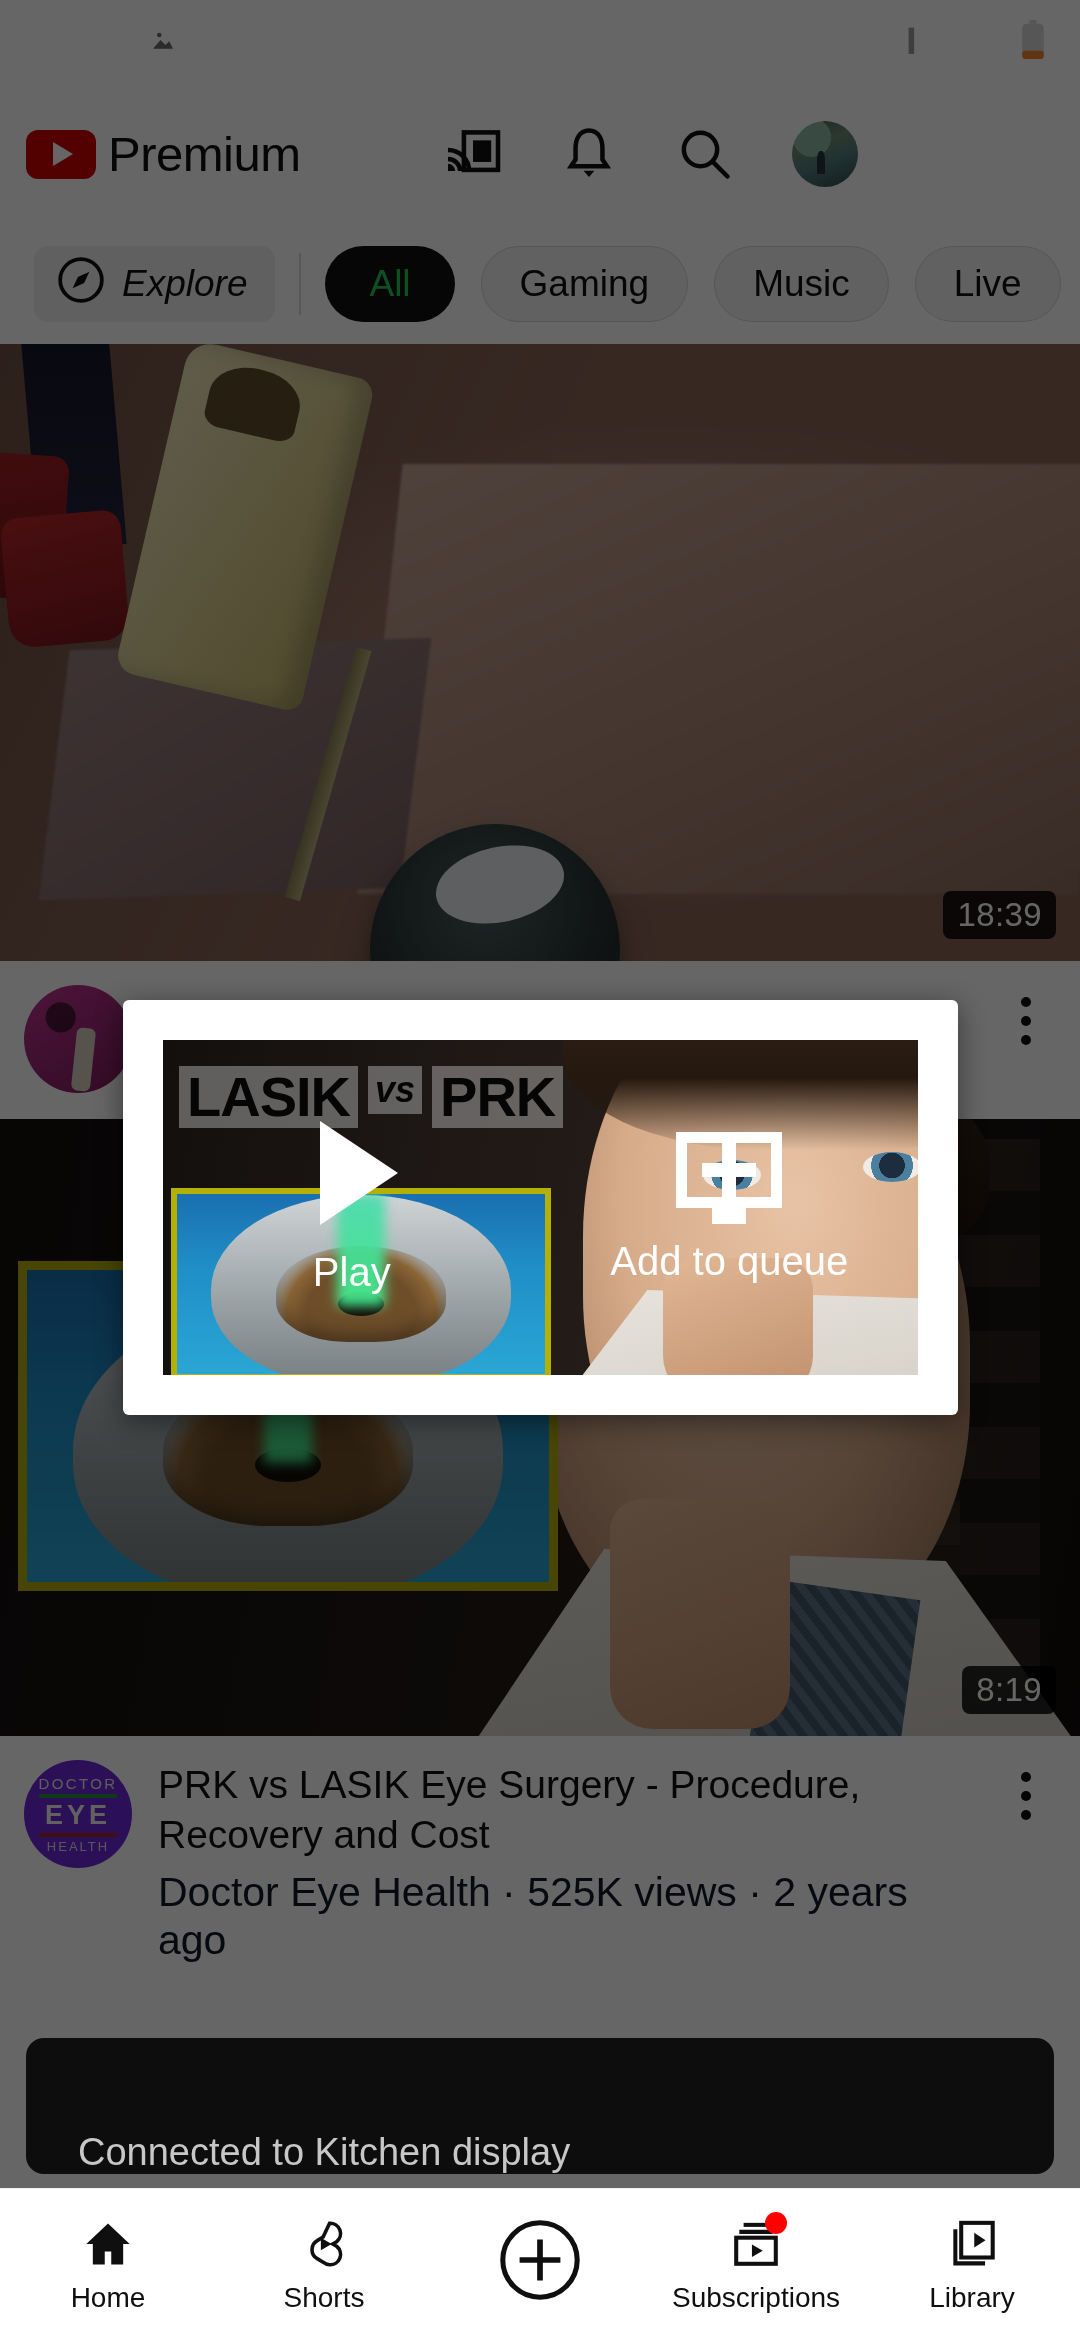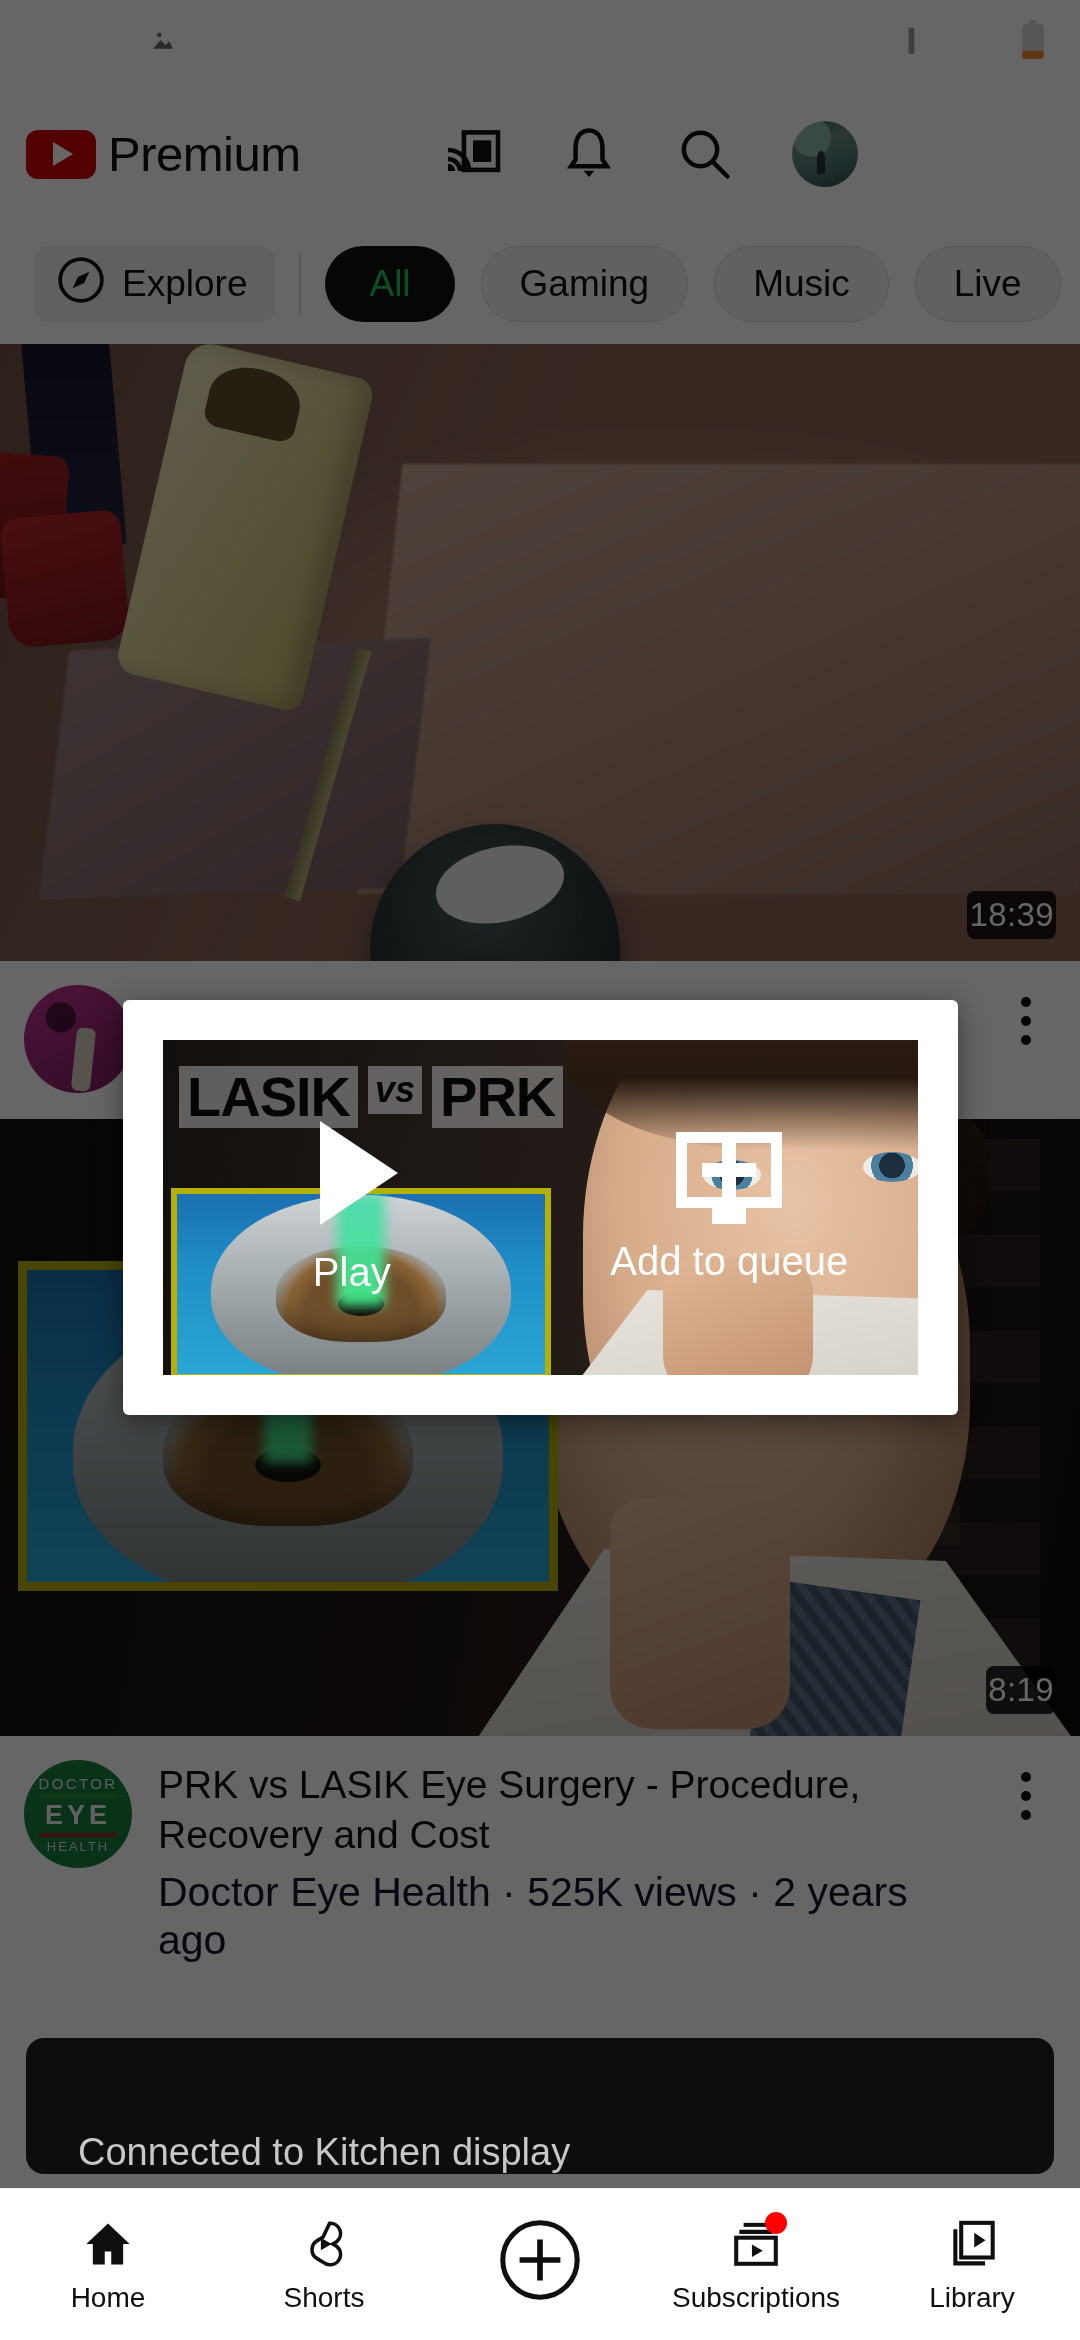--- a/index.html
+++ b/index.html
@@ -86,21 +86,21 @@
     height:76px; display:flex; align-items:center; justify-content:center;
     border-radius:38px; padding:0 38px;
     font-size:37px; color:#0f0f0f;
     background:rgba(0,0,0,0.05);
     border:1px solid rgba(0,0,0,0.12);
     white-space:nowrap;
     flex:0 0 auto;
   }
   .chip.explore {
     border-radius:14px; gap:16px; padding:0 28px 0 22px;
-    background:rgba(0,0,0,0.06); border:none;
+    background:rgba(0,0,0,0.06); border:none;font-style:italic;
   }
   .chip.selected { background:#0f0f0f; color:#22c55e; border:none; padding:0 44px; }
   .chip-divider { width:2px; height:62px; background:rgba(0,0,0,0.15); margin:0 24px; flex:0 0 auto; }
   .chip-gap { width:26px; flex:0 0 auto; }
 
   
   .feed { position:absolute; top:344px; left:0; width:1080px; z-index:10; }
 
   .video-card { position:relative; width:1080px; }
   .thumb { position:relative; width:1080px; height:617px; overflow:hidden; background:#1a1a1a; }
@@ -246,38 +246,38 @@
     box-shadow:inset 0 -8px 18px rgba(0,0,0,.35);
   }
   .lasik-pupil {
     position:absolute; left:50%; bottom:32%; transform:translateX(-50%);
     width:66px; height:34px; border-radius:50%; background:#120d08;
   }
 
   .dur-badge {
     position:absolute; right:24px; bottom:22px;
     background:rgba(0,0,0,0.82); color:#fff;
-    font-size:33px; padding:5px 2px; border-radius:8px;
+    font-size:33px; padding:5px 14px; border-radius:8px;
     letter-spacing:0.4px;
   }
 
   
   .meta-row { display:flex; padding:24px 24px 0 24px; width:1080px; }
   .ch-avatar { width:108px; height:108px; border-radius:50%; flex:0 0 auto; overflow:hidden; position:relative; }
   .ch-avatar.pink {
     background:
       radial-gradient(circle at 34% 30%, rgba(0,0,0,.55) 0 14%, transparent 15%),
       linear-gradient(150deg,#c0348f 0%,#a62a7d 40%,#7d1d5c 100%);
   }
   .ch-avatar.pink::after{
     content:"";position:absolute;left:46%;top:40%;width:18%;height:58%;
     background:#d8cdbe;border-radius:6px;transform:rotate(6deg);
   }
   .ch-avatar.doctor {
-    background:#15803d;
+    background:#6d28d9;
     display:flex; flex-direction:column; align-items:center; justify-content:center;
     gap:2px;
   }
   .deh-l1 { font-size:15px; letter-spacing:2.4px; color:#e8e8e8; }
   .deh-bar-g { width:72%; height:4px; background:#2a8f3c; }
   .deh-l2 { font-size:27px; letter-spacing:4px; color:#f2f2f2; font-weight:700; }
   .deh-bar-r { width:72%; height:4px; background:#9d2a2a; }
   .deh-l3 { font-size:13px; letter-spacing:2px; color:#dcdcdc; }
 
   .meta-text { flex:1 1 auto; padding:0 14px 0 26px; min-width:0; }

